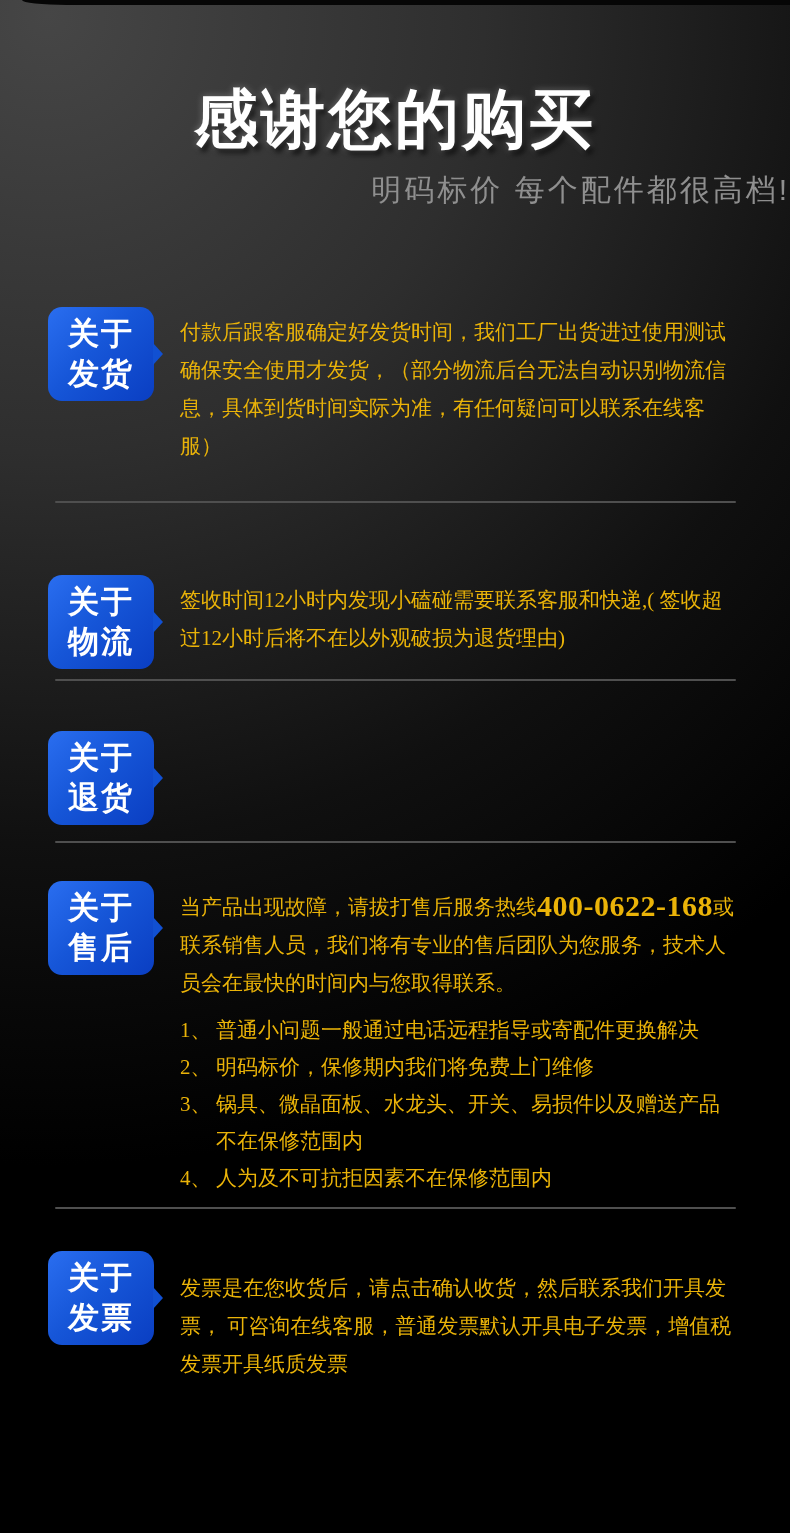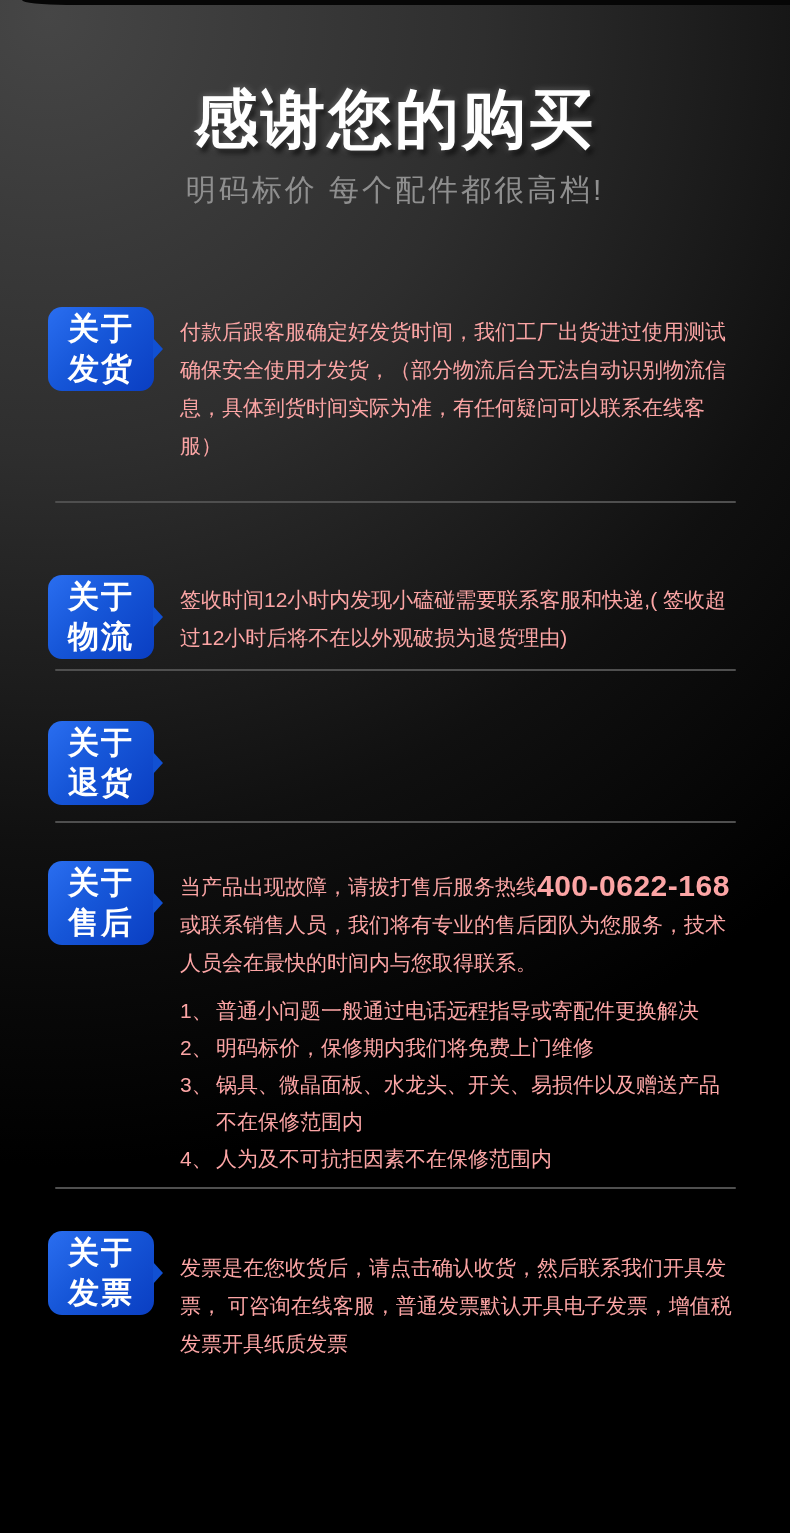--- a/index.html
+++ b/index.html
@@ -19,42 +19,42 @@
     border-bottom-left-radius: 45px 5px;
   }
   .header { padding-top: 76px; text-align: center; }
   .title {
     font-size: 64px; font-weight: 900; color: #fff;
     letter-spacing: 3px; line-height: 1.35;
     text-shadow: 0 0 7px rgba(255,255,255,.30), 3px 4px 5px rgba(0,0,0,.9);
   }
   .subtitle {
     margin-top: 8px;
-    font-size: 30px; color: #8f8f8f; letter-spacing: 3px;
+    font-size: 30px; color: #8f8f8f; letter-spacing: 3px; text-align: right;
   }
   .sections { margin-top: 96px; padding: 0 52px 0 48px; }
   .section { display: flex; gap: 26px; align-items: flex-start; }
   .badge {
     position: relative; flex: none;
-    width: 106px; height: 84px;
+    width: 106px; height: 94px;
     background: linear-gradient(135deg, #2a6ef0 0%, #1656d8 45%, #0a3ec2 100%);
     border-radius: 14px;
     display: flex; flex-direction: column; align-items: center; justify-content: center;
     font-size: 31px; font-weight: bold; color: #fff;
     line-height: 1.3; letter-spacing: 2px;
   }
   .badge::after {
     content: ""; position: absolute; right: -9px; top: 50%;
     transform: translateY(-50%);
     width: 0; height: 0;
     border-top: 11px solid transparent;
     border-bottom: 11px solid transparent;
     border-left: 10px solid #1150d2;
   }
-  .content { flex: 1; margin-top: 6px; font-size: 21px; line-height: 38px; color: #fca5a5; }
+  .content { flex: 1; margin-top: 6px; font-size: 21px; line-height: 38px; color: #eab308; font-family: Liberation Serif, serif; }
   .content p { margin: 0; }
   .content p + p { margin-top: 14px; }
   .content.push-down { margin-top: 18px; }
   .phone {
     font-size: 30px; font-weight: 700; letter-spacing: 0.5px;
     line-height: 38px; vertical-align: -2px;
   }
   .list { margin-top: 10px; }
   .list-item { display: flex; line-height: 37px; }
   .list-num { flex: none; width: 36px; }

